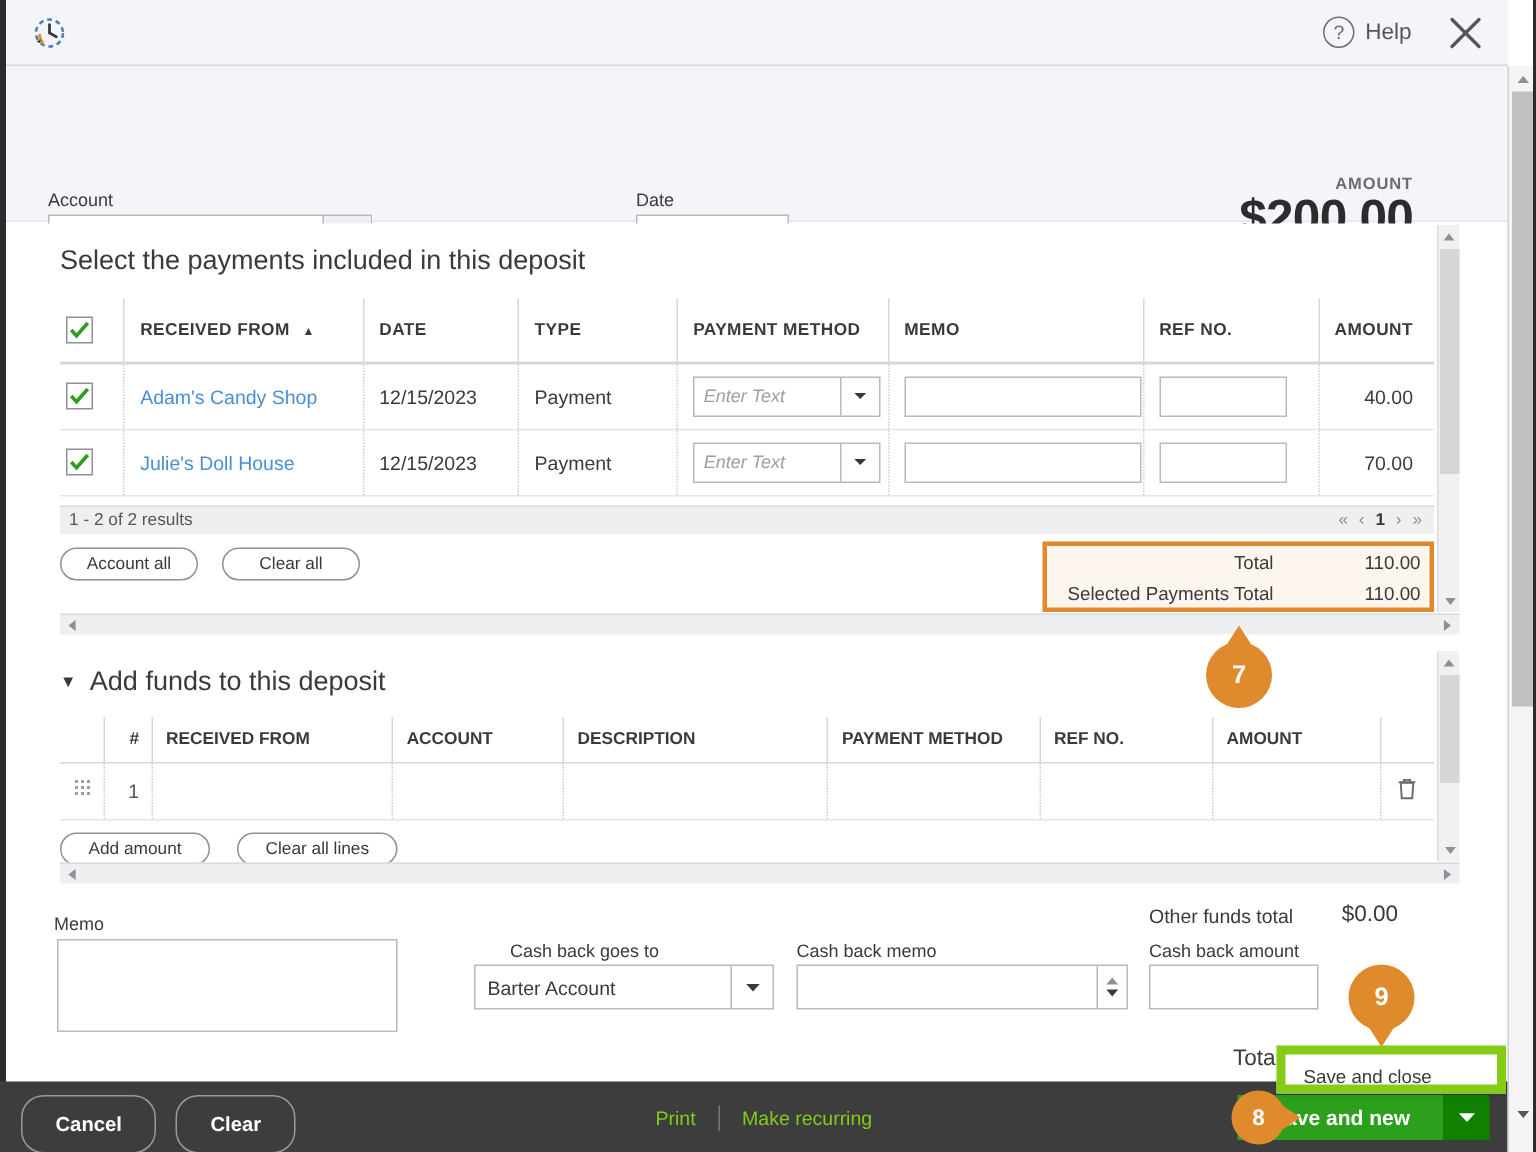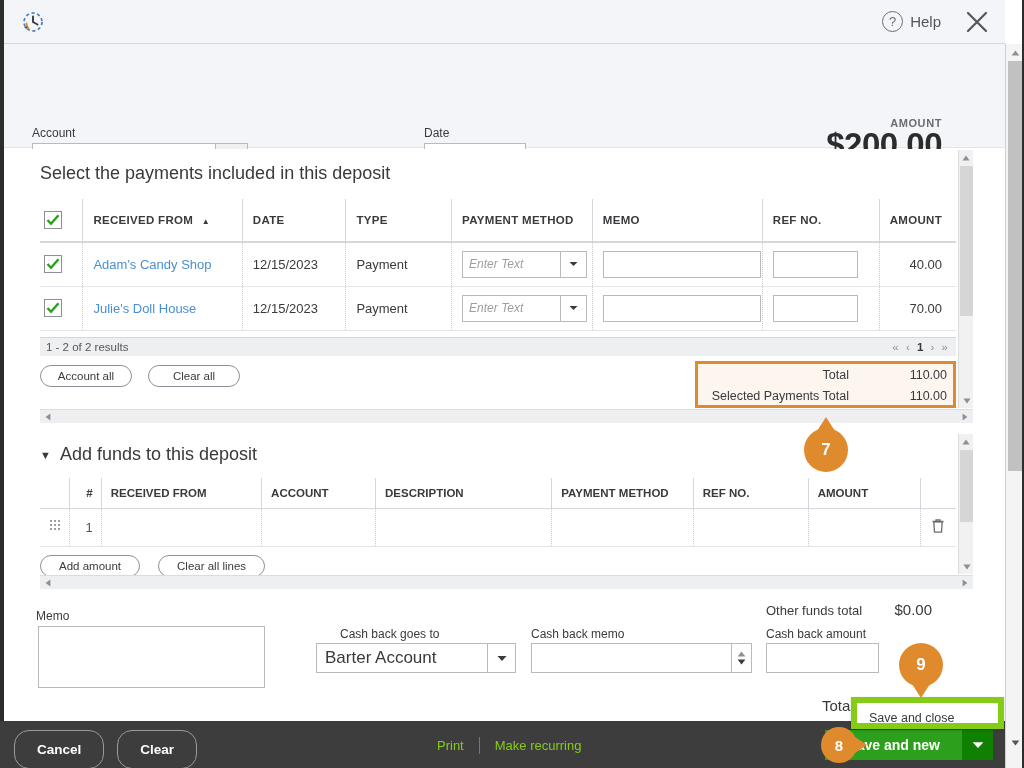--- a/index.html
+++ b/index.html
@@ -219,21 +219,21 @@
   .memo-label { position: absolute; left: 32px; top: 18px; font-size: 12px; }
   .memo-box {
     position: absolute; left: 34px; top: 35px; width: 227px; height: 62px;
     border: 1px solid #b7babe; background: #fff;
   }
   .cb-goes-label { position: absolute; left: 312px; top: 36px; font-size: 12px; margin-left: 24px; }
   .cb-goes-sel {
     position: absolute; left: 312px; top: 52px; width: 200px; height: 30px;
     border: 1px solid #b7babe; background: #fff; display: flex; align-items: center;
   }
-  .cb-goes-sel .txt { flex: 1; padding-left: 8px; font-size: 17px; color: #393a3d; }
+  .cb-goes-sel .txt { flex: 1; padding-left: 8px; font-size: 13px; color: #393a3d; }
   .cb-goes-sel .caret { width: 28px; height: 100%; border-left: 1px solid #b7babe;
                         display: flex; align-items: center; justify-content: center; }
   .cb-memo-label { position: absolute; left: 527px; top: 36px; font-size: 12px; }
   .cb-memo-box {
     position: absolute; left: 527px; top: 52px; width: 221px; height: 30px;
     border: 1px solid #b7babe; background: #fff; display: flex;
   }
   .spin { width: 20px; border-left: 1px solid #b7babe; display: flex;
           flex-direction: column; align-items: center; justify-content: center; gap: 2px; }
   .cb-amt-label { position: absolute; left: 762px; top: 36px; font-size: 12px; }

